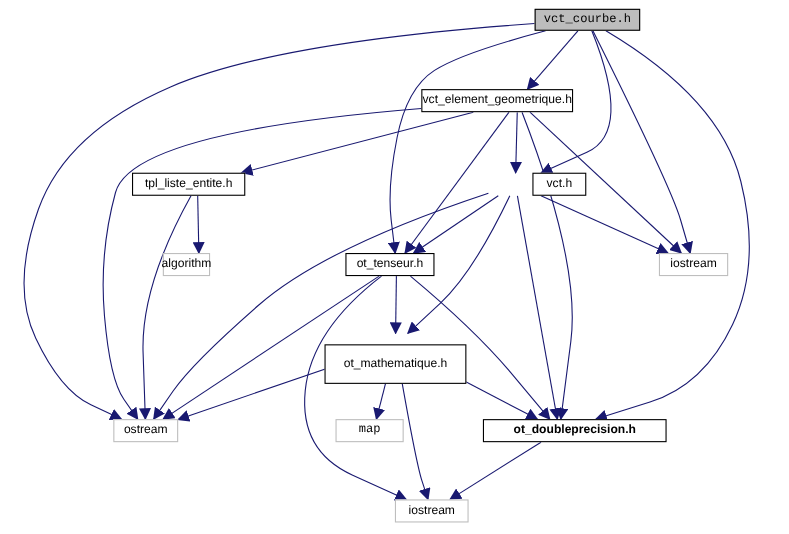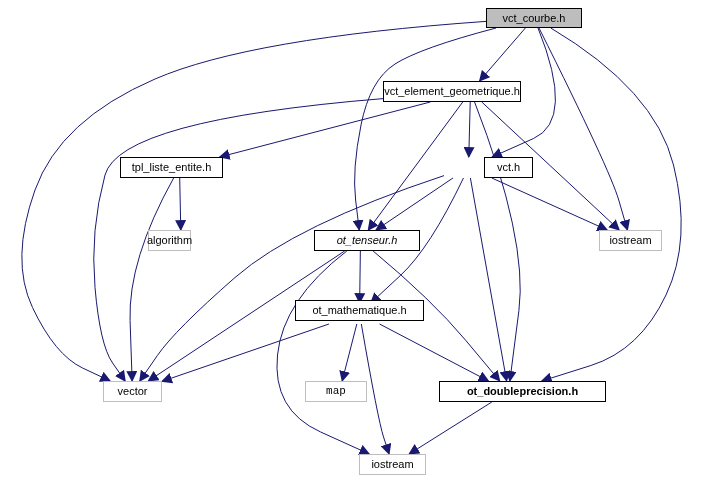--- a/index.html
+++ b/index.html
@@ -15,21 +15,21 @@
   .node{
     position:absolute;
     display:flex;align-items:center;justify-content:center;
     box-sizing:border-box;
     font-size:11px;line-height:1;
     color:var(--text,#000);
     background:var(--node-fill,#fff);
     border:1px solid var(--node-border,#000);
     white-space:nowrap;
   }
-  .node.root{background:var(--root-fill,#bdbdbd);}
+  .node.root{background:var(--root-fill,#bdbdbd);font-family:Liberation Mono, monospace;}
   .node.external{border-color:var(--ext-border,#bebebe);}
 </style>
 </head>
 <body>
 
 <div class="graph">
   <svg class="edge-layer" id="edge-layer" width="717" height="485">
     <defs>
       <marker id="arrow" viewBox="0 0 10 10" refX="9" refY="5" markerUnits="userSpaceOnUse" markerWidth="11" markerHeight="11" orient="auto">
         <path id="arrow-glyph" d="M0,0 L10,5 L0,10 z" fill="#191970"></path>
@@ -63,21 +63,21 @@
       <path d="M379.5576923076923,324 L488.4423076923077,381" class="edge" marker-end="url(#arrow)"></path>
       <path d="M361.32394366197184,324 Q378,420 383.5393258426966,437 L389.07865168539325,454" class="edge" marker-end="url(#arrow)"></path>
       <path d="M491.8150684931507,402 L409.1849315068493,454" class="edge" marker-end="url(#arrow)"></path>
     </svg>
   <div id="node-layer">
       <div class="node root" style="left: 486px; top: 8px; width: 96px; height: 20px;">vct_courbe.h</div>
       <div class="node internal" style="left: 383px; top: 81px; width: 138px; height: 21px;">vct_element_geometrique.h</div>
       <div class="node internal" style="left: 120px; top: 157px; width: 103px; height: 21px;">tpl_liste_entite.h</div>
       <div class="node internal" style="left: 444px; top: 157px; width: 49px; height: 21px; margin-left: 40px;">vct.h</div>
       <div class="node external" style="left: 148px; top: 230px; width: 43px; height: 21px;">algorithm</div>
-      <div class="node internal" style="left: 314px; top: 230px; width: 106px; height: 21px; font-style: italic;">ot_tenseur.h</div>
+      <div class="node internal" style="left: 314px; top: 230px; width: 81px; height: 21px;">ot_tenseur.h</div>
       <div class="node external" style="left: 599px; top: 230px; width: 63px; height: 21px;">iostream</div>
-      <div class="node internal" style="left: 295px; top: 300px; width: 129px; height: 21px;">ot_mathematique.h</div>
-      <div class="node external" style="left: 103px; top: 381px; width: 59px; height: 21px;">vector</div>
+      <div class="node internal" style="left: 295px; top: 313px; width: 129px; height: 36px;">ot_mathematique.h</div>
+      <div class="node external" style="left: 103px; top: 381px; width: 59px; height: 21px;">ostream</div>
       <div class="node external" style="left: 305px; top: 381px; width: 62px; height: 21px; font-family: Liberation Mono, monospace;">map</div>
       <div class="node internal" style="left: 439px; top: 381px; width: 167px; height: 21px; font-weight: bold;">ot_doubleprecision.h</div>
       <div class="node external" style="left: 359px; top: 454px; width: 67px; height: 21px;">iostream</div>
     </div>
 </div>
 
 </body></html>

